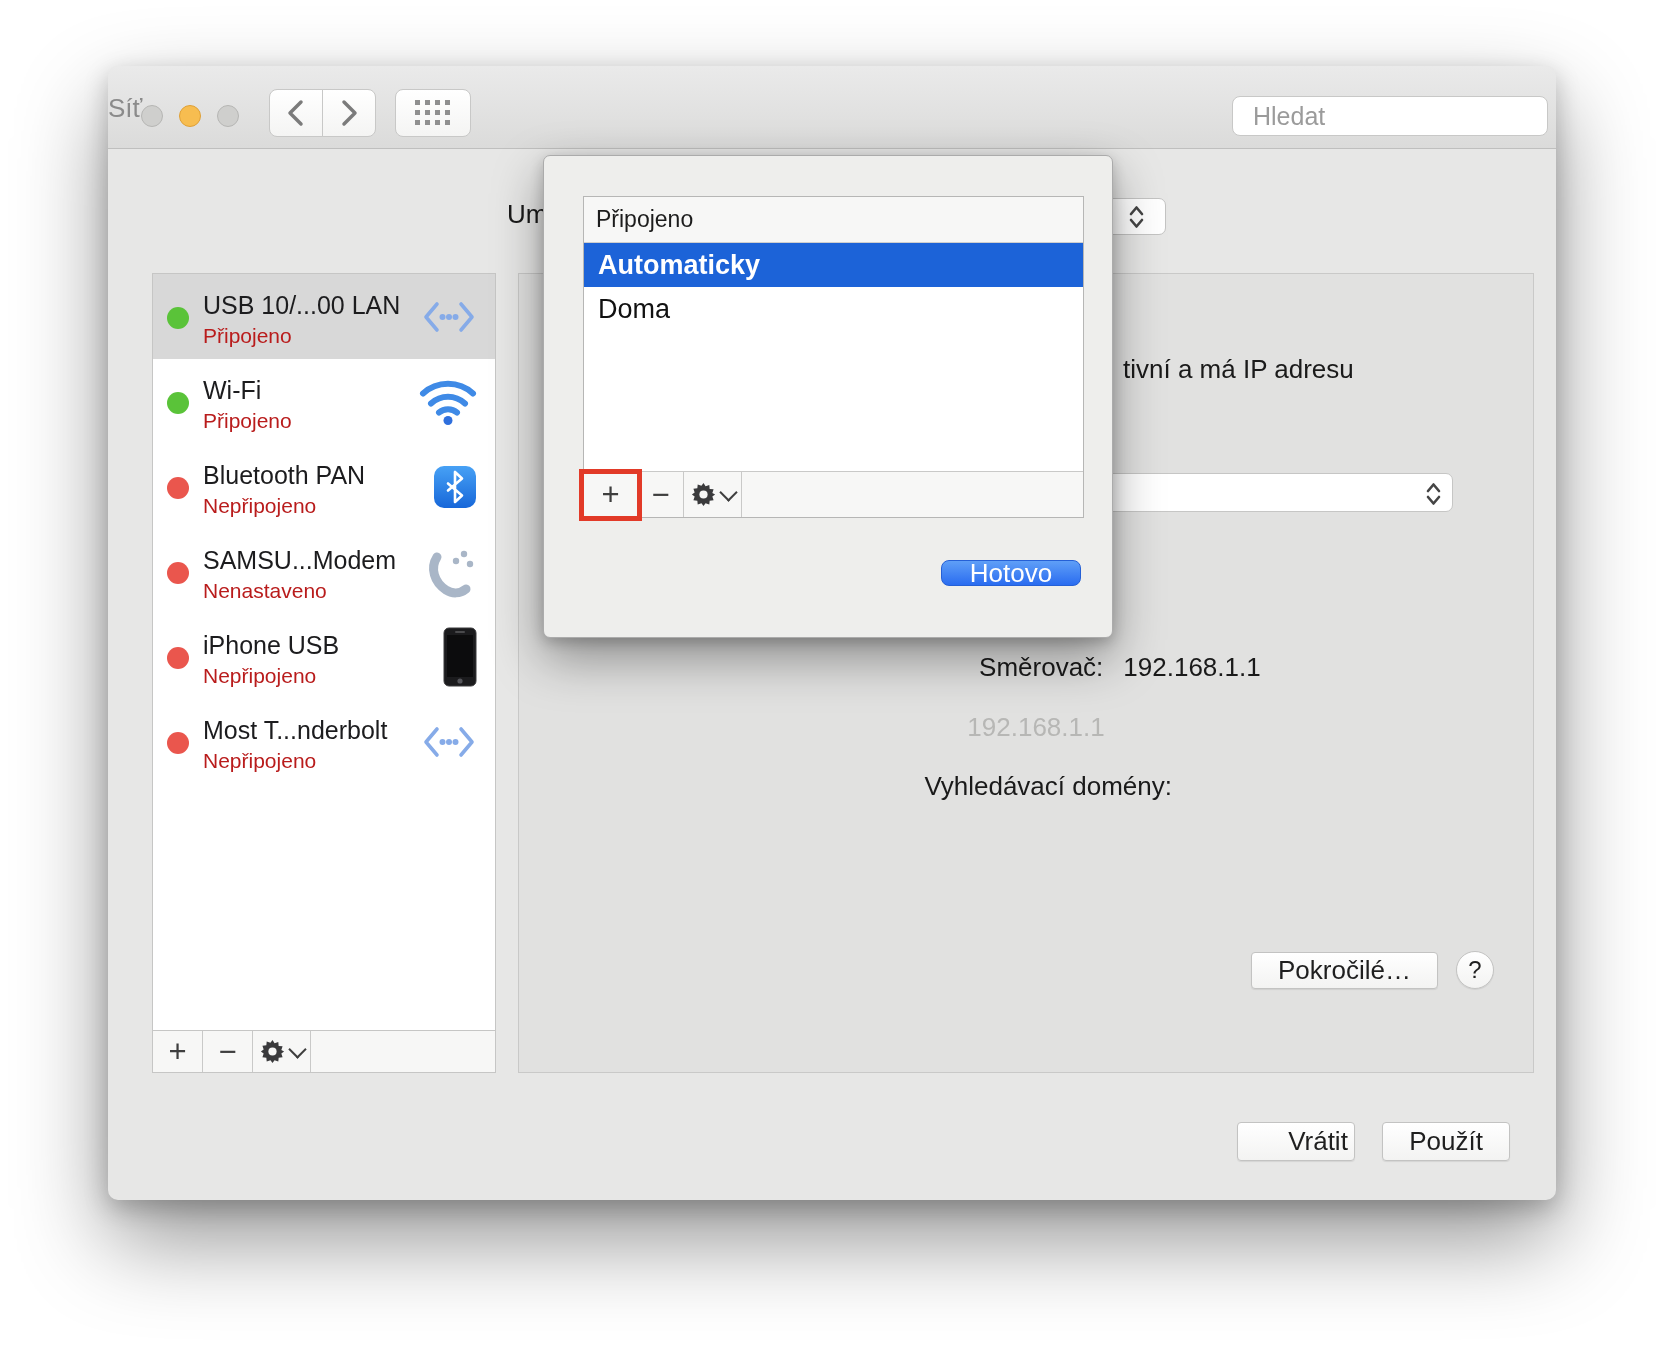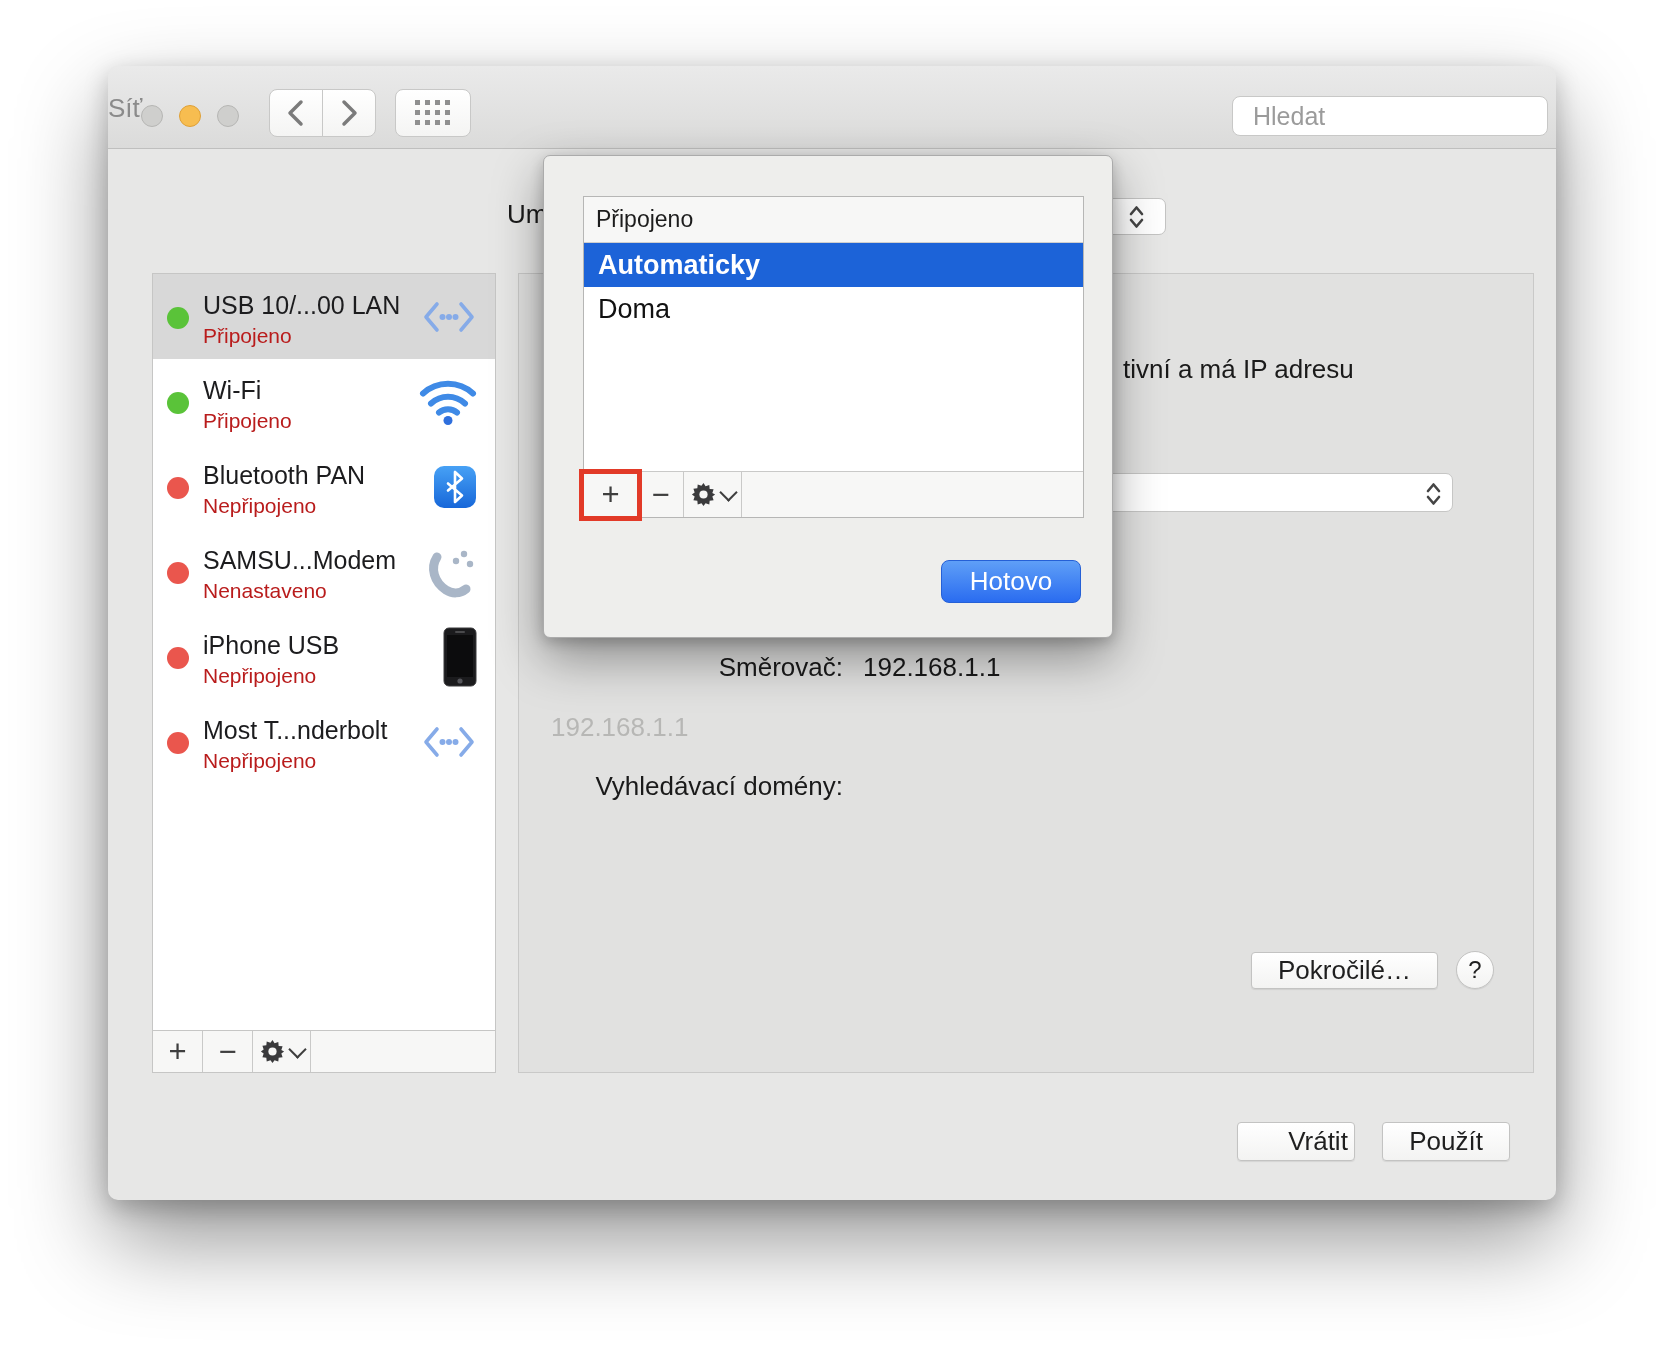--- a/index.html
+++ b/index.html
@@ -81,21 +81,21 @@
   .pane{
     position:absolute;left:410px;top:207px;width:1016px;height:800px;
     background:#e1e1e0;border:1px solid #c9c9c8;box-sizing:border-box;
   }
   .statusfrag{position:absolute;left:604px;top:80px;font-size:26px;color:#1a1a1a;white-space:nowrap;}
   .selectfrag{
     position:absolute;left:582px;top:199px;width:352px;height:39px;
     background:#ffffff;border:1px solid #c6c6c5;border-radius:7px;box-sizing:border-box;
   }
   .selectfrag .stepper{position:absolute;right:10px;top:7px;}
-  .iprow{position:absolute;left:12px;width:100%;display:flex;align-items:baseline;}
+  .iprow{position:absolute;left:0;width:100%;display:flex;align-items:baseline;justify-content:center;}
   .iprow .lab{width:312px;text-align:right;font-size:26px;color:#1a1a1a;flex:none;}
   .iprow .val{margin-left:20px;font-size:26px;color:#1a1a1a;}
   .iprow .val.muted{color:#b7b7b5;}
   .btn{
     background:linear-gradient(#ffffff,#f3f3f2);border:1px solid #c3c3c2;border-radius:4px;
     box-sizing:border-box;display:flex;align-items:center;justify-content:center;
     font-size:26px;color:#1f1f1f;box-shadow:0 1px 1px rgba(0,0,0,.08);
   }
   .adv{position:absolute;left:732px;top:678px;width:187px;height:37px;}
   .help{
@@ -123,21 +123,21 @@
   }
   .locitem{height:44px;display:flex;align-items:center;padding-left:14px;box-sizing:border-box;font-size:27px;color:#111;}
   .locitem.selected{background:#1c63d8;color:#ffffff;font-weight:700;}
   .locspacer{flex:1;background:#fff;}
   .loctools{height:45px;border-top:1px solid #c9c9c8;background:#f7f7f6;display:flex;align-items:stretch;}
   .redbox{
     position:absolute;left:35px;top:313px;width:63px;height:52px;
     border:5px solid #e23a28;box-sizing:border-box;z-index:60;pointer-events:none;
   }
   .done{
-    position:absolute;left:397px;top:404px;width:140px;height:43px;border-radius:8px;
+    position:absolute;left:397px;top:404px;width:140px;height:26px;border-radius:8px;
     background:linear-gradient(#5f9ff7,#2a6cf0);border:1px solid #2560d6;box-sizing:border-box;
     color:#ffffff;font-size:26px;display:flex;align-items:center;justify-content:center;
   }
   .chev-down{width:11px;height:11px;margin-left:6px;margin-top:-4px;
     border-right:2.5px solid #3e3e3e;border-bottom:2.5px solid #3e3e3e;transform:rotate(45deg);}
 </style>
 </head>
 <body>
 
 <div class="window">

